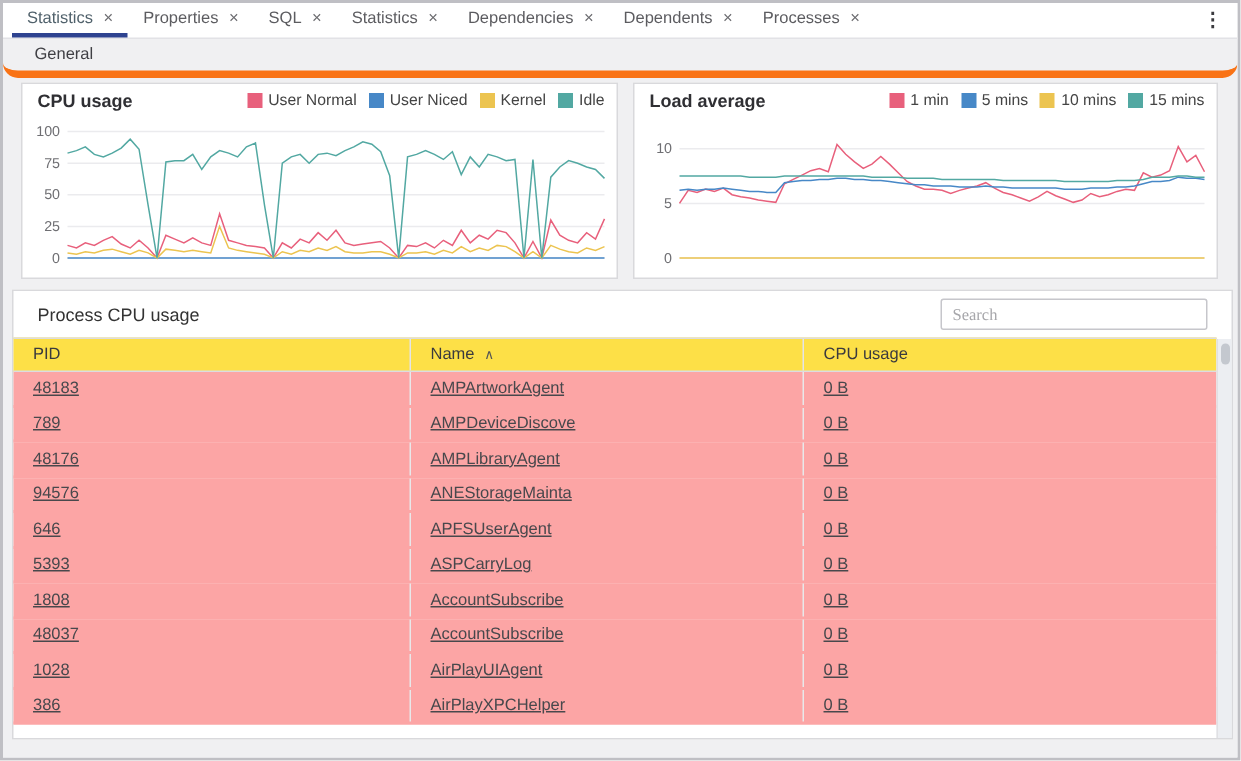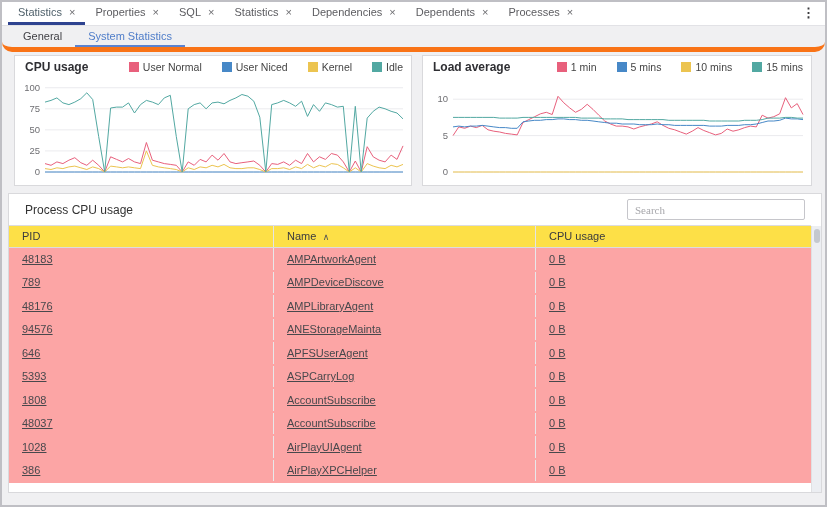--- a/index.html
+++ b/index.html
@@ -24,21 +24,21 @@
           cursor:pointer; border-bottom:2px solid transparent; }
   .stab.active { color:#4f7dc9; border-bottom-color:#5b83d0; }
   
   .charts-row { display:flex; gap:10px; padding:3px 13px 0 12px; }
   .panel { background:#fff; border:1px solid #d9d9dc; height:131px; }
   .panel.cpu { width:398px; flex:none; }
   .panel.load { flex:1; }
   .phead { display:flex; justify-content:space-between; align-items:center;
            padding:4px 8px 2px 10px; }
   .ptitle { font-size:12px; font-weight:bold; color:#2f2f33; }
-  .legend { display:flex; align-items:center; gap:20px; }
+  .legend { display:flex; align-items:center; gap:8px; }
   .legend-item { display:flex; align-items:center; gap:4px; font-size:10.5px; color:#444; }
   .swatch { width:10px; height:10px; display:inline-block; }
   .plot { position:relative; height:104px; }
   .plot svg { position:absolute; left:0; top:0; }
   
   .table-panel { margin:7px 3px 0 6px; background:#fff; border:1px solid #d9d9dc;
                  height:300px; position:relative; }
   .table-head-row { display:flex; justify-content:space-between; align-items:center;
                     height:31px; padding:0 16px 0 16px; }
   .table-title { font-size:12px; color:#333; }
@@ -97,23 +97,20 @@
       </div>
       <div class="kebab">⋮</div>
   </div>
 
   <div class="content">
 
     <div class="tabrow lvl2">
         <div class="stab">
           <span>General</span>
         </div>
-        <div class="stab active">
-          <span>System Statistics</span>
-        </div>
       </div>
 
     <div class="charts-row">
       <section class="panel cpu">
         <div class="phead">
           <span class="ptitle">CPU usage</span>
           <span class="legend">
               <span class="legend-item">
                 <span class="swatch" style="background: rgb(232, 96, 124);"></span>
                 <span>User Normal</span>

